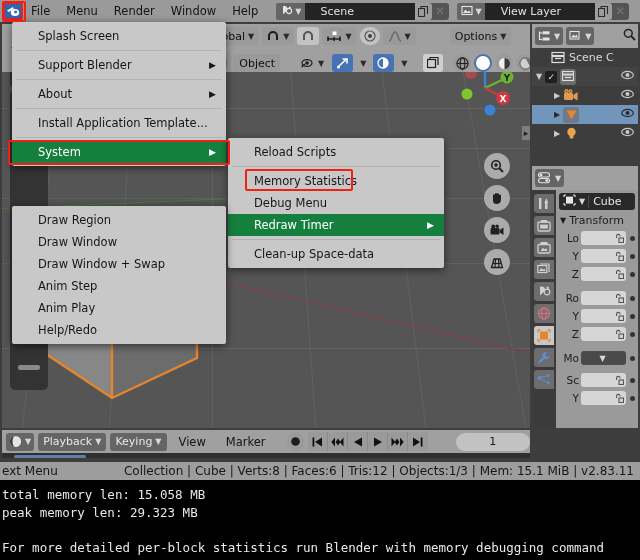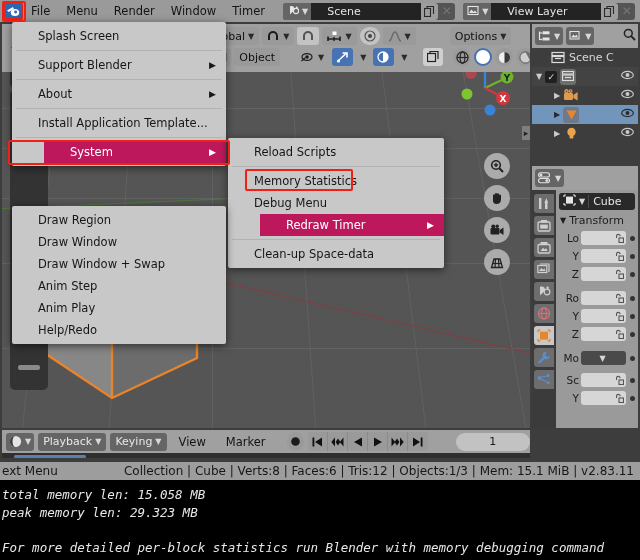--- a/index.html
+++ b/index.html
@@ -65,21 +65,21 @@
     background:#555555;
     overflow:hidden;
   }
   #vp-header {
     position:absolute; left:0; top:0; width:528px; height:24px;
     background:#a0a0a0; display:flex; align-items:center; gap:3px;
     padding-left:2px;
   }
   #vp-header2 {
     position:absolute; left:0; top:24px; width:528px; height:24px;
-    background:#a0a0a0; display:flex; align-items:flex-start; gap:3px;
+    background:#a0a0a0; display:flex; align-items:flex-end; gap:3px;
     padding-left:2px; z-index:4;
   }
   .vh-btn {
     background:#9a9a9a; border-radius:3px; height:18px;
     display:flex; align-items:center; padding:0 5px; gap:3px;
     color:#111; font-size:11px; white-space:nowrap;
   }
   .vh-btn.dark { background:#656565; color:#e8e8e8; }
   .vh-btn.blue { background:#4772b3; }
   .vh-btn.lit { background:#c3c3c3; }
@@ -222,34 +222,34 @@
     display:flex; align-items:center; color:#161616; font-size:12px;
   }
   #status-left { padding-left:2px; }
   #status-right { margin-left:auto; padding-right:6px; white-space:nowrap; }
 
   
   #console {
     left:0; top:480px; width:640px; height:80px; background:#000;
     color:#e8e8e8; font-family:"DejaVu Sans Mono","Liberation Mono",monospace;
     font-size:12.5px; padding:6px 0 0 2px; line-height:1.45;
-    white-space:nowrap; overflow:hidden;font-style:italic;
+    white-space:nowrap; overflow:hidden;
   }
 
   
   .menu-pop {
     background:#c8c8c8; color:#161616;
     box-shadow:0 2px 9px rgba(0,0,0,.55);
     border-radius:2px; z-index:50; padding:3px 0;
   }
   .mi {
     height:22px; display:flex; align-items:center;
     padding:0 10px 0 26px; font-size:11.5px; white-space:nowrap;
   }
-  .mi.hl { background:#be185d; color:#fff;margin-left:32px; }
+  .mi.hl { background:#15803d; color:#fff; }
   .mi .sub { margin-left:auto; font-size:9px; }
   .msep { height:1px; background:#b3b3b3; margin:3px 4px; }
   .redbox {
     position:absolute; border:2px solid #f21f14; border-radius:2px;
     pointer-events:none; z-index:60;
   }
 </style>
 </head>
 <body>
 
@@ -258,21 +258,21 @@
     <svg width="13" height="11" viewBox="0 0 13 11">
         <ellipse cx="8" cy="6.5" rx="4.2" ry="3.6" fill="#fff"></ellipse>
         <ellipse cx="8.6" cy="6" rx="1.5" ry="1.4" fill="#2f66b0"></ellipse>
         <path d="M0 4.5 L6 1 L6.8 3 L1.6 6 Z" fill="#fff"></path>
       </svg>
   </div>
   <div class="menu-item">File</div>
   <div class="menu-item">Menu</div>
   <div class="menu-item">Render</div>
   <div class="menu-item">Window</div>
-  <div class="menu-item">Timer</div>
+  <div class="menu-item">Help</div>
 
   <div class="tb-field" style="margin-left:10px;">
     <div class="tb-icnbtn">
       <svg width="13" height="12" viewBox="0 0 13 12">
           <path d="M3 1.5 C5 0.5 7.5 1.5 7.5 4 C7.5 6 5 7 3 9.5 Z" fill="#e6e6e6"></path>
           <circle cx="9" cy="6" r="2.6" fill="none" stroke="#e6e6e6" stroke-width="1.1"></circle>
           <circle cx="9.8" cy="2.6" r="1" fill="#e6e6e6"></circle>
         </svg>
       <span class="caret">▼</span>
     </div>

